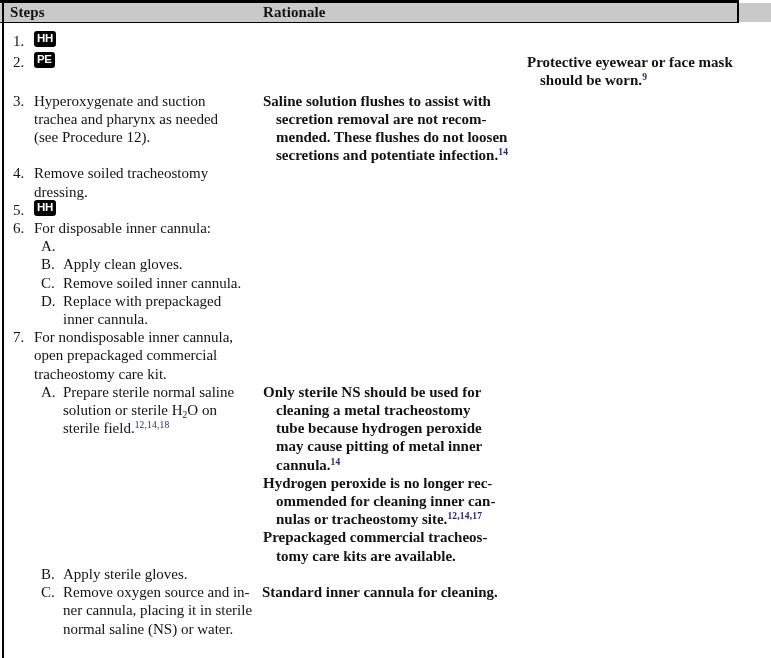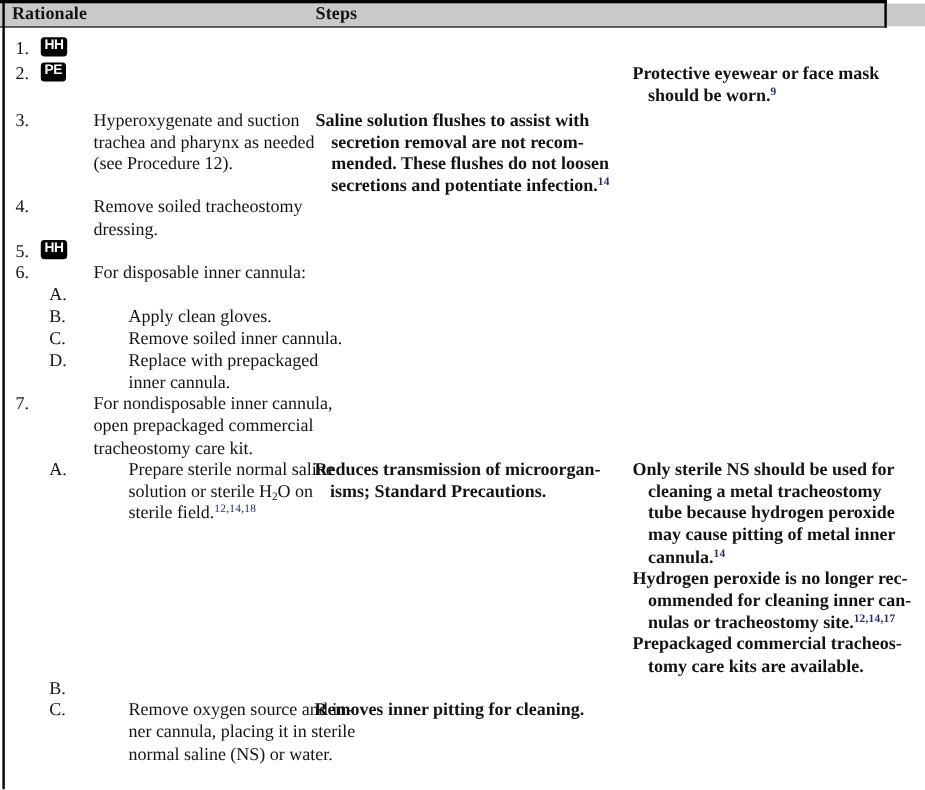--- a/index.html
+++ b/index.html
@@ -27,21 +27,21 @@
   .r3 { margin-top:2px; }
 
   .steps-cell     { padding-left:13px; }
   .rationale-cell { padding-left:9px; }
   .special-cell   { padding-left:10px; }
 
   .item { display:flex; align-items:flex-start; }
   .n    { flex:0 0 21px; }
   .sub  { display:flex; align-items:flex-start; padding-left:28px; }
   .sub .n { flex:0 0 22px; }
-  .txt  { white-space:pre;margin-left:44px; }
+  .txt  { white-space:pre; }
 
   .para { white-space:pre; padding-left:13px; text-indent:-13px;font-weight:bold; }
 
   .badge {
     display:inline-block; background:var(--icon_bg,#000); color:var(--icon_fg,#fff);
     font-family:"Liberation Sans","DejaVu Sans",sans-serif; font-weight:bold;
     font-size:11.5px; line-height:13px; padding:1px 3px 2px 3px; border-radius:3px;
     letter-spacing:-0.3px; transform:translateY(-1px);
   }
   sup { font-size:9.5px; line-height:0; vertical-align:baseline; position:relative; top:-5px;
@@ -52,22 +52,22 @@
 <body>
 
 <div class="page">
 
   <div class="top-rule"></div>
   <div class="header-band"></div>
   <div class="right-rule"></div>
   <div class="left-rule"></div>
 
   <div class="grid hdr">
+    <div class="hcell">Steps</div>
     <div class="hcell">Rationale</div>
-    <div class="hcell">Steps</div>
   </div>
   <div class="header-underline"></div>
 
   <div class="tbody">
 
     <div class="grid row r1">
       <div class="steps-cell">
         <div class="item">
           <span class="n">1.</span>
           <span class="badge">HH</span>
@@ -172,58 +172,55 @@
     </div>
 
     <div class="grid row">
       <div class="steps-cell">
         <div class="sub">
           <span class="n">A.</span>
           <div class="txt">Prepare sterile normal saline
 solution or sterile H<sub>2</sub>O on
 sterile field.<sup>12,14,18</sup></div>
         </div>
-      </div>
-      <div class="rationale-cell">
-        <div class="para">Reduces transmission of microorgan-
-isms; Standard Precautions.</div>
       </div>
       <div class="special-cell">
         <div class="para">Only sterile NS should be used for
 cleaning a metal tracheostomy
 tube because hydrogen peroxide
 may cause pitting of metal inner
 cannula.<sup>14</sup></div>
         <div class="para">Hydrogen peroxide is no longer rec-
 ommended for cleaning inner can-
 nulas or tracheostomy site.<sup>12,14,17</sup></div>
         <div class="para">Prepackaged commercial tracheos-
 tomy care kits are available.</div>
       </div>
     </div>
 
     <div class="grid row">
       <div class="steps-cell">
         <div class="sub">
           <span class="n">B.</span>
+          <div class="txt">Apply sterile gloves.</div>
         </div>
       </div>
       <div class="rationale-cell"></div>
       <div class="special-cell"></div>
     </div>
 
     <div class="grid row">
       <div class="steps-cell">
         <div class="sub">
           <span class="n">C.</span>
           <div class="txt">Remove oxygen source and in-
 ner cannula, placing it in sterile
 normal saline (NS) or water.</div>
         </div>
       </div>
       <div class="rationale-cell">
-        <div class="para">Removes inner pitting for cleaning.</div>
+        <div class="para">Standard inner cannula for cleaning.</div>
       </div>
       <div class="special-cell"></div>
     </div>
 
   </div>
 </div>
 
 </body></html>

